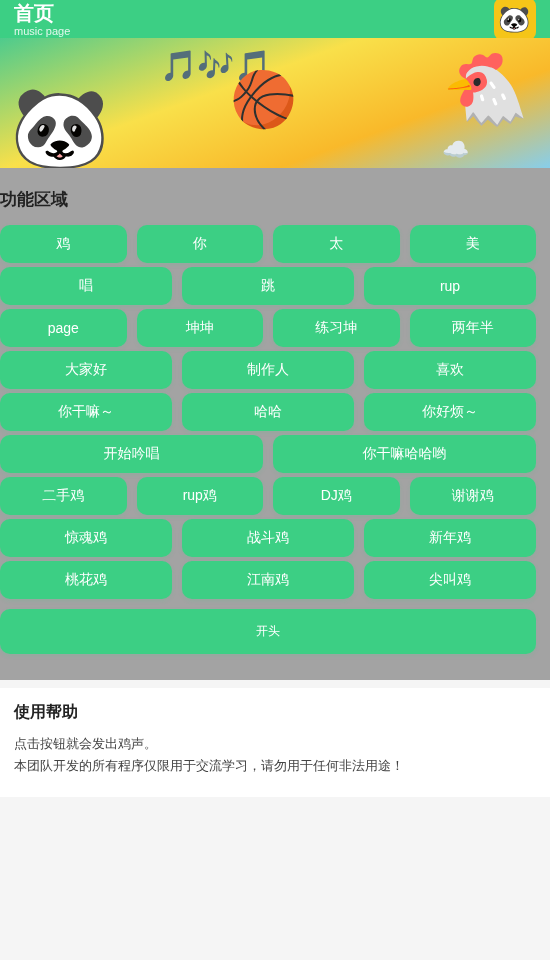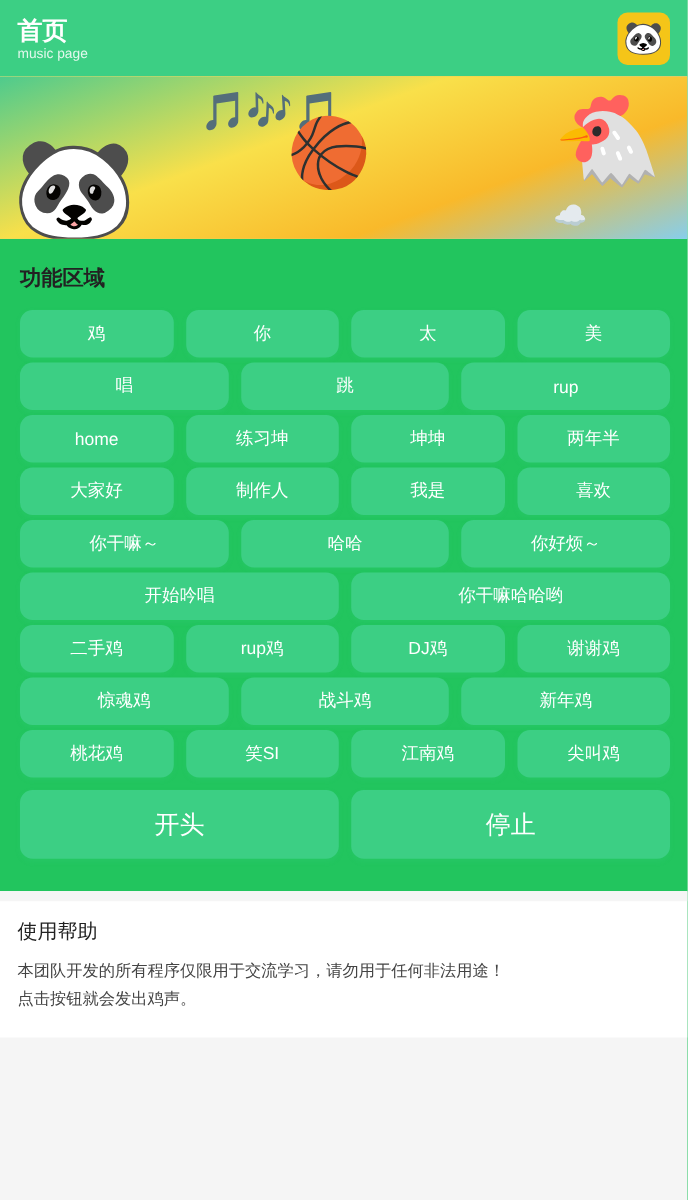--- a/index.html
+++ b/index.html
@@ -10,21 +10,21 @@
       background: #f5f5f5;
     }
 
     
     .header {
       background: #3ccf84;
       padding: 10px 14px 10px 14px;
       display: flex;
       align-items: center;
       justify-content: space-between;
-      height: 61px;
+      height: 38px;
     }
     .header-title-block {}
     .header-title {
       font-size: 20px;
       font-weight: bold;
       color: #fff;
       line-height: 1.2;
     }
     .header-subtitle {
       font-size: 11px;
@@ -93,23 +93,23 @@
     .banner-cloud {
       position: absolute;
       bottom: 5px;
       right: 80px;
       font-size: 22px;
       color: #87ceeb;
     }
 
     
     .main {
-      background: #22c55e;
+      background: #a3a3a3;
       margin: 0;
-      padding: 16px 14px 20px 16px;
+      padding: 16px 14px 20px 0;
     }
 
     
     .section-title {
       font-size: 17px;
       font-weight: bold;
       color: #222;
       margin-bottom: 14px;
       margin-top: 4px;
     }
@@ -136,42 +136,42 @@
       box-shadow: 0 2px 4px rgba(60,207,132,0.15);
       transition: background 0.15s;
     }
     .func-btn.wide {
       flex: 1 1 calc(33.33% - 8px);
       min-width: 100px;
     }
     .func-btn.half {
       flex: 1 1 calc(50% - 5px);
       min-width: 120px;
-      font-size: 20px;
+      font-size: 12px;
       padding: 14px 8px;
     }
 
     
     .action-row {
       display: flex;
       gap: 10px;
       margin-top: 10px;
       margin-bottom: 6px;
     }
 
     
     .help-section {
       background: #fff;
       margin-top: 0;
       padding: 14px 14px 20px 14px;
       border-top: 8px solid #f5f5f5;
     }
     .help-title {
       font-size: 16px;
-      font-weight: normal;
+      font-weight: bold;
       color: #222;
       margin-bottom: 10px;
     }
     .help-text {
       font-size: 13px;
       color: #444;
       line-height: 1.7;
     }
   </style>
 </head>
@@ -208,30 +208,29 @@
     <button class="func-btn">美</button>
   </div>
 
   <div class="btn-grid">
     <button class="func-btn">唱</button>
     <button class="func-btn">跳</button>
     <button class="func-btn">rup</button>
   </div>
 
   <div class="btn-grid">
-    <button class="func-btn">home</button>
+    <button class="func-btn">page</button>
+    <button class="func-btn">坤坤</button>
     <button class="func-btn">练习坤</button>
-    <button class="func-btn">坤坤</button>
     <button class="func-btn">两年半</button>
   </div>
 
   <div class="btn-grid">
     <button class="func-btn">大家好</button>
     <button class="func-btn">制作人</button>
-    <button class="func-btn">我是</button>
     <button class="func-btn">喜欢</button>
   </div>
 
   <div class="btn-grid">
     <button class="func-btn">你干嘛～</button>
     <button class="func-btn">哈哈</button>
     <button class="func-btn">你好烦～</button>
   </div>
 
   <div class="btn-grid">
@@ -247,28 +246,26 @@
   </div>
 
   <div class="btn-grid">
     <button class="func-btn">惊魂鸡</button>
     <button class="func-btn">战斗鸡</button>
     <button class="func-btn">新年鸡</button>
   </div>
 
   <div class="btn-grid">
     <button class="func-btn">桃花鸡</button>
-    <button class="func-btn">笑SI</button>
     <button class="func-btn">江南鸡</button>
     <button class="func-btn">尖叫鸡</button>
   </div>
 
   <div class="action-row">
     <button class="func-btn half">开头</button>
-    <button class="func-btn half">停止</button>
   </div>
 </div>
 
 <div class="help-section">
   <div class="help-title">使用帮助</div>
+  <div class="help-text">点击按钮就会发出鸡声。</div>
   <div class="help-text">本团队开发的所有程序仅限用于交流学习，请勿用于任何非法用途！</div>
-  <div class="help-text">点击按钮就会发出鸡声。</div>
 </div>
 
 </body></html>

